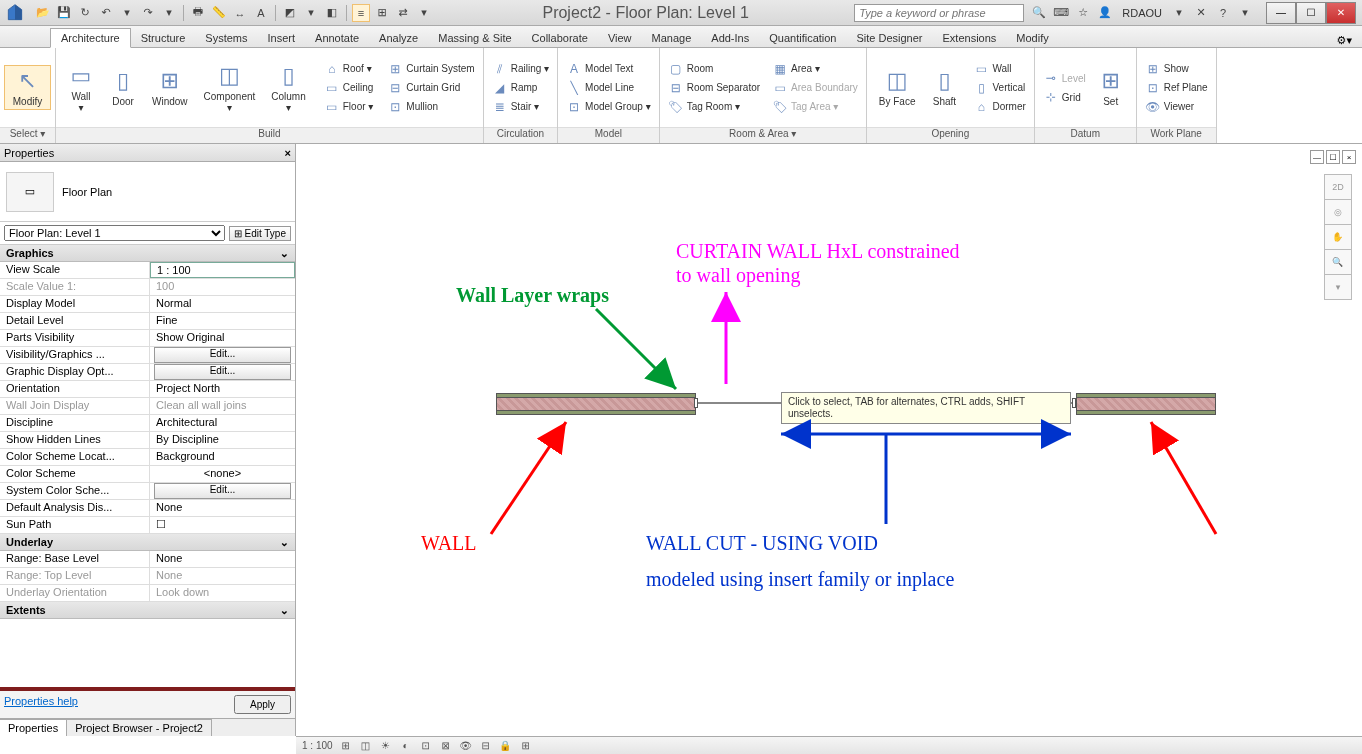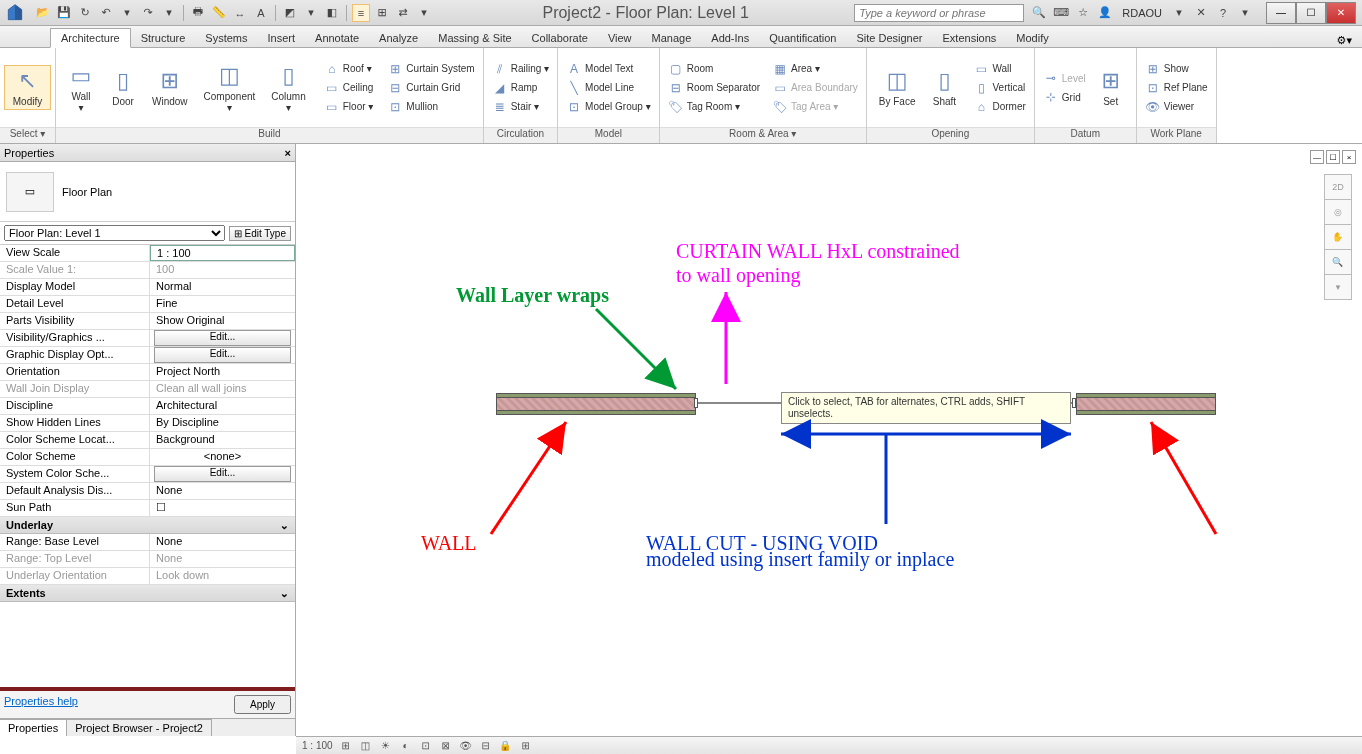--- a/index.html
+++ b/index.html
@@ -380,20 +380,21 @@
       <span>Floor Plan</span>
     </div>
     <div class="type-row">
       <select><option>Floor Plan: Level 1</option></select>
       <div class="edit-type">
           <span>⊞</span>
           <span>Edit Type</span>
         </div>
     </div>
     <div class="prop-grid" id="prop-grid">
+        <div class="prop-cat">Graphics</div>
         <div class="prop-row">
           <div class="k">View Scale</div>
           <div class="v" style="background: rgb(255, 255, 255); border: 1px solid rgb(119, 170, 153);">1 : 100</div>
         </div>
         <div class="prop-row dim">
           <div class="k">Scale Value   1:</div>
           <div class="v">100</div>
         </div>
         <div class="prop-row">
           <div class="k">Display Model</div>
@@ -495,21 +496,21 @@
 
     <div style="position:absolute; left:400px; top:258px; width:380px; height:2px; background:#888;"></div>
     <div style="position:absolute; left:398px; top:254px; width:4px; height:10px; border:1px solid #555; background:#fff;"></div>
     <div style="position:absolute; left:776px; top:254px; width:4px; height:10px; border:1px solid #555; background:#fff;"></div>
 
     <div class="annotation ann-green" style="left:160px; top:140px;">Wall Layer wraps</div>
     <div class="annotation ann-magenta" style="left:380px; top:96px;">CURTAIN WALL HxL constrained</div>
     <div class="annotation ann-magenta" style="left:380px; top:120px;">to wall opening</div>
     <div class="annotation ann-red" style="left:125px; top:388px;">WALL</div>
     <div class="annotation ann-blue" style="left:350px; top:388px;">WALL CUT - USING VOID</div>
-    <div class="annotation ann-blue" style="left:350px; top:404px;">modeled using insert family or inplace</div>
+    <div class="annotation ann-blue" style="left:350px; top:424px;">modeled using insert family or inplace</div>
 
     <div class="tooltip" style="left:485px; top:248px; width:290px;">Click to select, TAB for alternates, CTRL adds, SHIFT unselects.</div>
 
     <svg class="arrow" style="left:0;top:0;width:100%;height:100%;pointer-events:none">
       <defs>
         <marker id="ah-green" markerWidth="12" markerHeight="12" refX="10" refY="5" orient="auto">
             <path d="M0,0 L10,5 L0,10 Z" fill="#009933"></path>
           </marker>
         <marker id="ah-magenta" markerWidth="12" markerHeight="12" refX="10" refY="5" orient="auto">
             <path d="M0,0 L10,5 L0,10 Z" fill="#ff00ff"></path>

